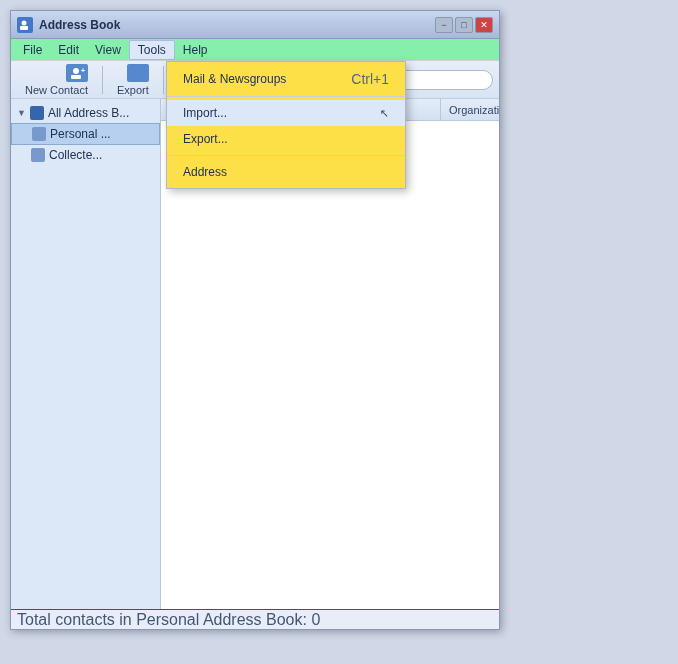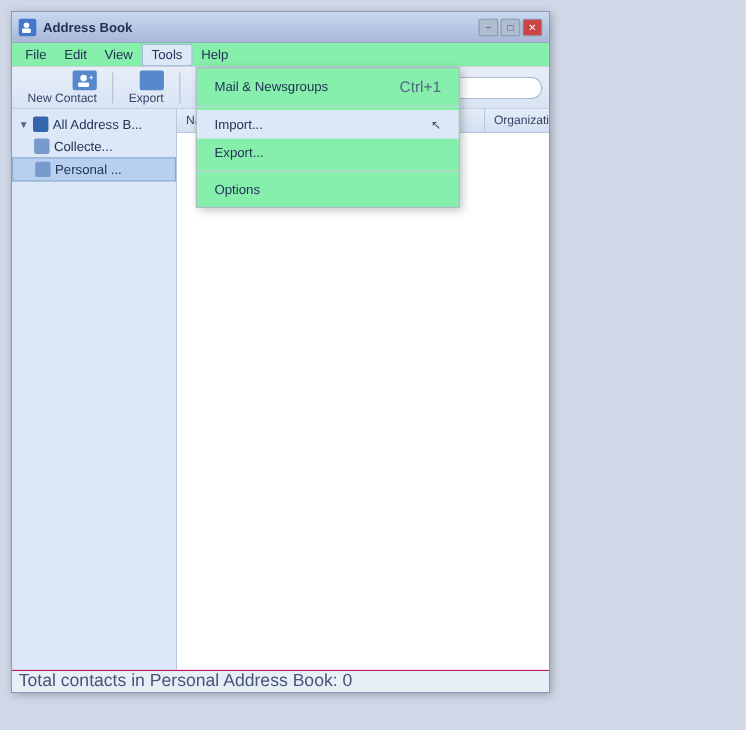--- a/index.html
+++ b/index.html
@@ -224,22 +224,22 @@
       padding: 0 6px;
       font-size: 16px;
       color: #445577;
       flex-shrink: 0;
     }
 
     
     .dropdown-menu {
       position: absolute;
       top: 50px;
-      left: 167px;
-      background: #86efac;
+      left: 155px;
+      background: #fde047;
       border: 1px solid #b0b8c8;
       box-shadow: 3px 3px 8px rgba(0,0,0,0.25);
       min-width: 240px;
       z-index: 100;
       padding: 3px 0;
       text-align: center;
     }
     .dropdown-item {
       display: flex;
       align-items: center;
@@ -327,27 +327,27 @@
   </div>
 
   <div class="main-content">
 
     <div class="sidebar">
       <div class="tree-item">
         <span class="tree-arrow">▼</span>
         <div class="tree-icon book"></div>
         <span>All Address B...</span>
       </div>
+      <div class="tree-item selected" style="padding-left:20px;">
+        <div class="tree-icon" style="background:#7799cc;"></div>
+        <span>Personal ...</span>
+      </div>
       <div class="tree-item" style="padding-left:20px;">
         <div class="tree-icon" style="background:#7799cc;"></div>
         <span>Collecte...</span>
-      </div>
-      <div class="tree-item selected" style="padding-left:20px;">
-        <div class="tree-icon" style="background:#7799cc;"></div>
-        <span>Personal ...</span>
       </div>
     </div>
 
     <div class="table-area">
       <div class="table-header">
         <div class="table-col" style="width:140px;">
           <span>Name</span>
         </div>
         <div class="table-col" style="width:140px;">
           <span>Email</span>
@@ -375,17 +375,17 @@
     <div class="dropdown-sep"></div>
     <div class="dropdown-item highlighted">
       <span>Import...</span>
       <span style="font-size:11px; color:#334455;">↖</span>
     </div>
     <div class="dropdown-item">
       <span>Export...</span>
     </div>
     <div class="dropdown-sep"></div>
     <div class="dropdown-item">
-      <span>Options</span>
+      <span>Address</span>
     </div>
   </div>
 
 </div>
 
 </body></html>

